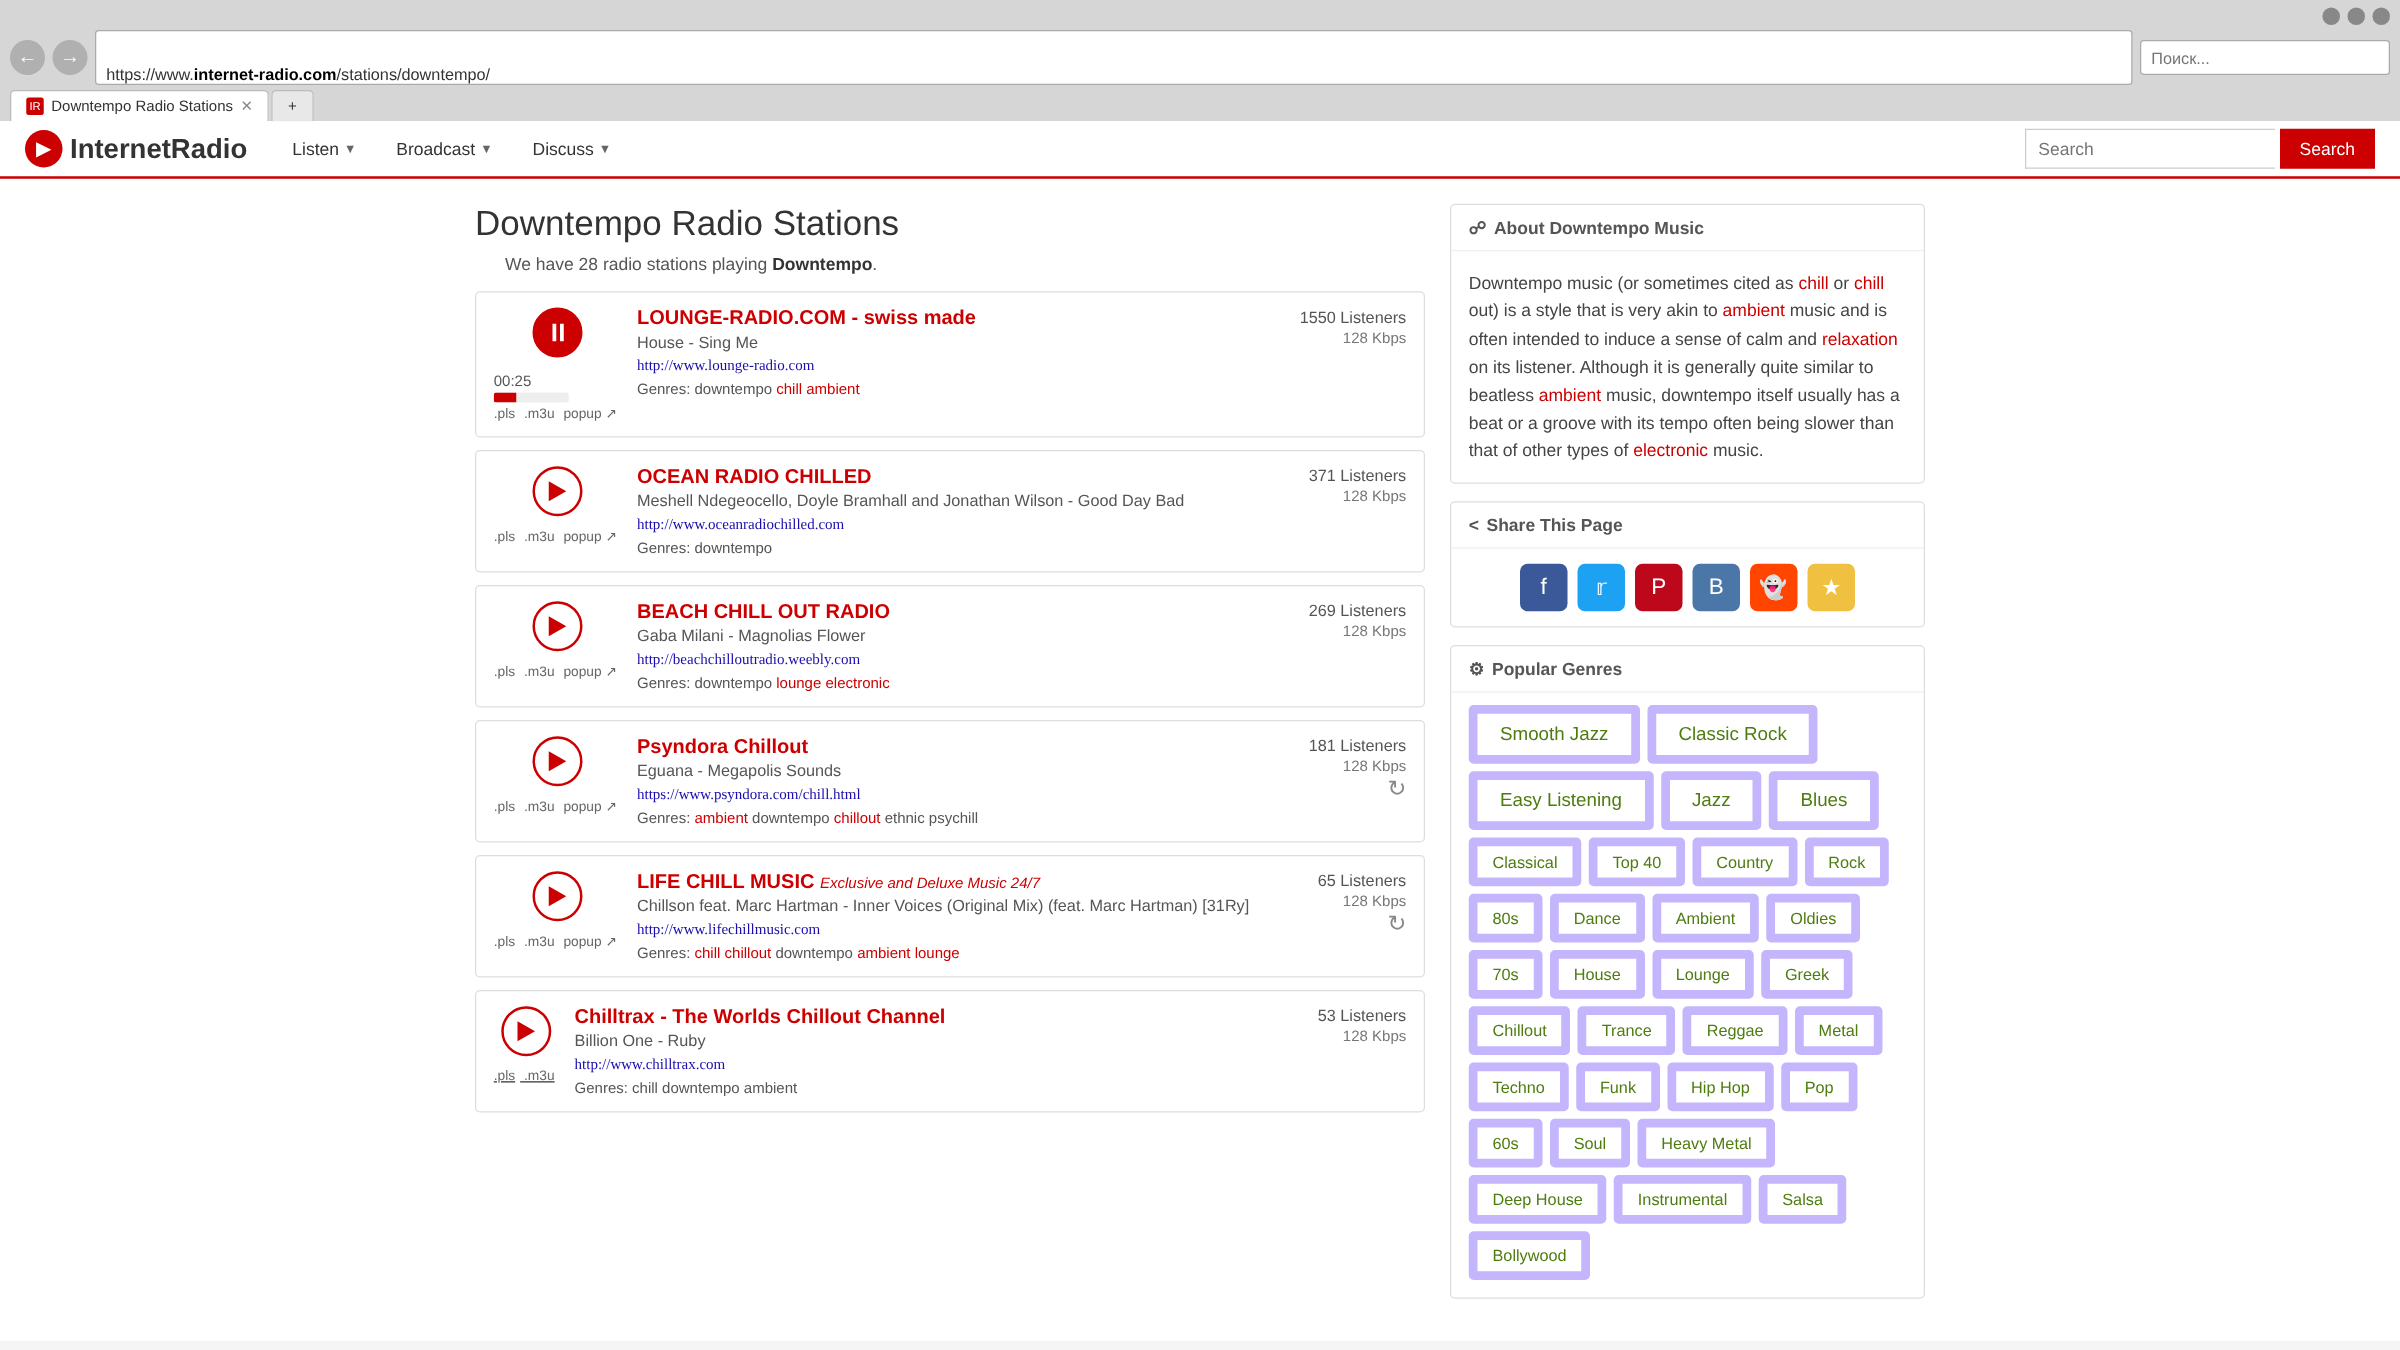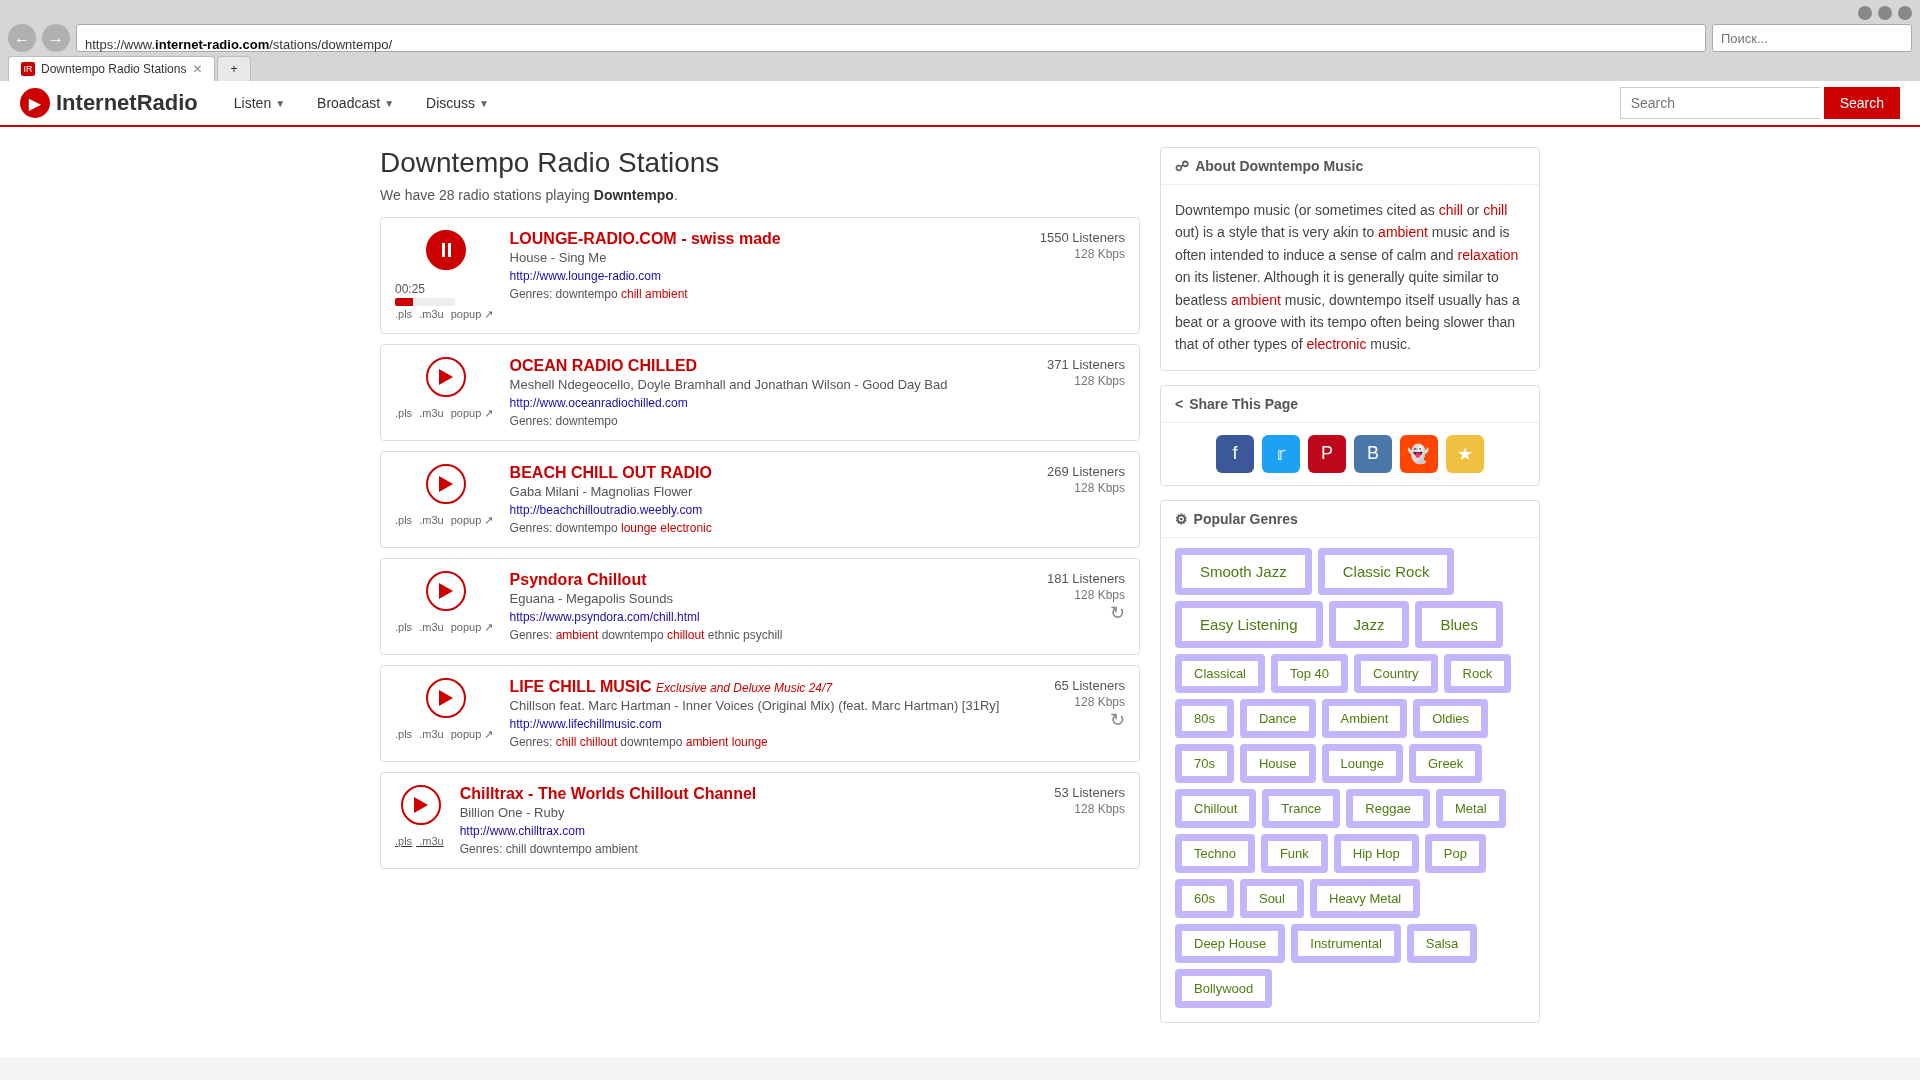--- a/index.html
+++ b/index.html
@@ -28,23 +28,23 @@
       align-items: center;
       gap: 6px;
       margin-bottom: 4px;
     }
     .nav-btn {
       width: 28px; height: 28px; border-radius: 50%; background: #b0b0b0;
       border: none; cursor: pointer; font-size: 16px; display: flex; align-items: center; justify-content: center;
       color: #fff;
     }
     .address-bar {
-      flex: 1; height: 28px; border: 1px solid #aaa; border-radius: 3px;
-      padding: 12px 8px; font-size: 13px; background: #fff;
-      display: flex; align-items: flex-start;
+      flex: 1; height: 44px; border: 1px solid #aaa; border-radius: 3px;
+      padding: 0 8px; font-size: 13px; background: #fff;
+      display: flex; align-items: flex-end;
     }
     .address-bar span { color: #333; font-size: 13px; }
     .address-bar .domain { color: #000; font-weight: bold; }
     .search-bar {
       width: 200px; height: 28px; border: 1px solid #aaa; border-radius: 3px;
       padding: 0 8px; font-size: 13px; background: #fff;
     }
     .browser-tabs {
       display: flex;
       align-items: flex-end;
@@ -142,20 +142,21 @@
     .page-title {
       font-size: 28px;
       font-weight: normal;
       color: #333;
       margin-bottom: 8px;
     }
     .subtitle {
       font-size: 14px;
       color: #555;
       margin-bottom: 14px;
+      margin-left: 24px;
     }
     .subtitle strong { color: #333; }
 
     .sort-bar {
       display: flex;
       align-items: center;
       gap: 8px;
       margin-bottom: 12px;
     }
     .sort-label { font-size: 14px; color: #555; }
@@ -199,21 +200,21 @@
     }
     .pause-icon {
       display: flex; gap: 3px; align-items: center;
     }
     .pause-bar {
       width: 3px; height: 14px; background: #fff;
     }
     .station-info { flex: 1; }
     .station-name { font-size: 16px; color: #c00; font-weight: bold; text-decoration: none; }
     .station-track { font-size: 13px; color: #555; margin: 2px 0; }
-    .station-url { font-size: 12px; color: #1a0dab; text-decoration: none; }
+    .station-url { font-size: 12px; color: #1a0dab; text-decoration: none; font-family: Liberation Serif, serif; }
     .station-genres { font-size: 12px; color: #555; margin-top: 4px; }
     .genre-link { color: #c00; text-decoration: none; }
 
     .station-meta {
       text-align: right;
       font-size: 12px;
       color: #555;
       flex-shrink: 0;
     }
     .listeners { font-size: 13px; margin-bottom: 2px; }

